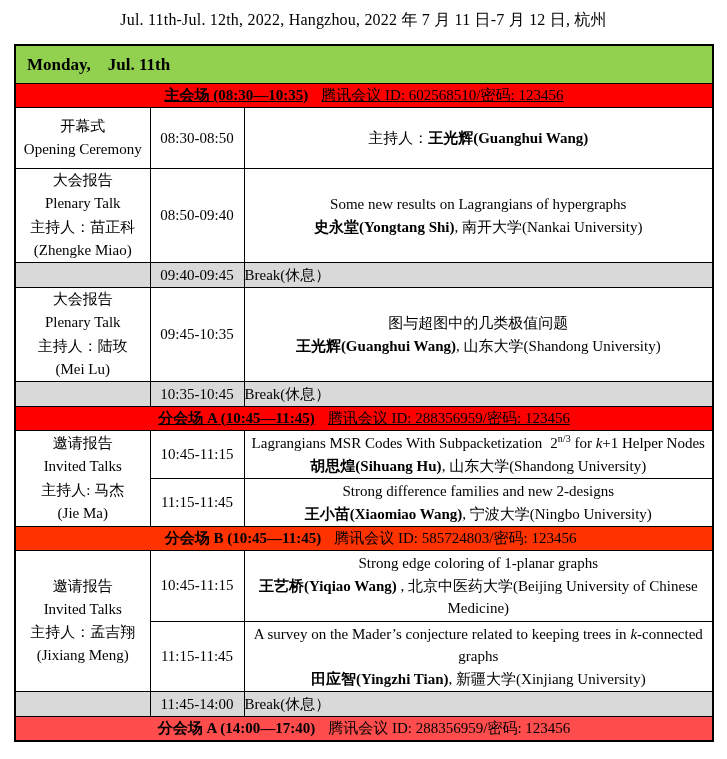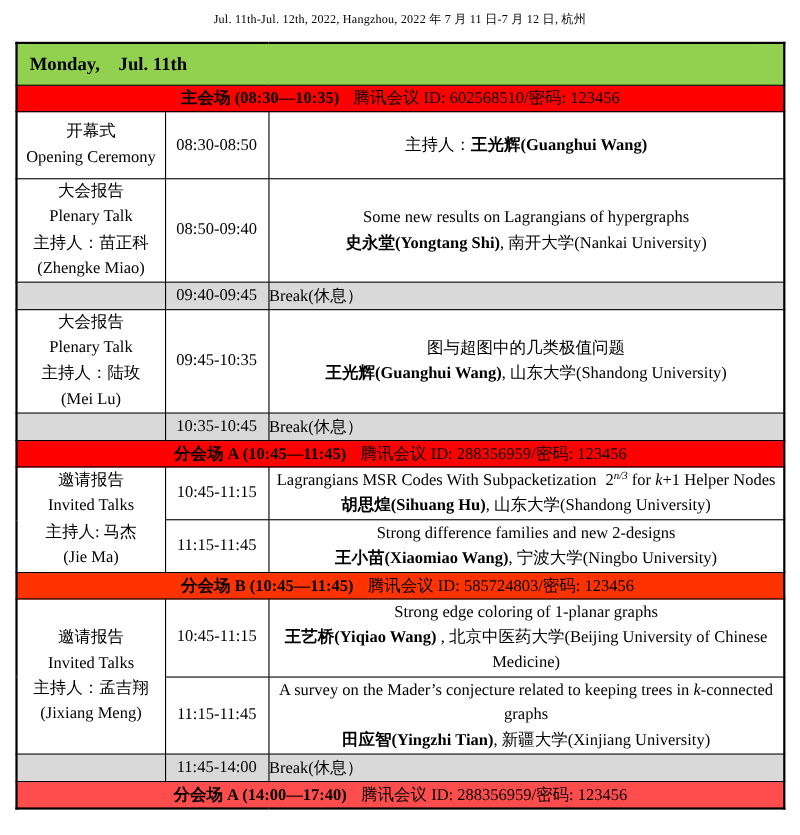--- a/index.html
+++ b/index.html
@@ -1,57 +1,57 @@
 <!DOCTYPE html>
 <html style="--green: #92D050; --red: #FF0000; --red-b: #FF3300; --red-a2: #FF4D4D; --gray: #D9D9D9;"><head>
 <meta charset="utf-8">
 <style>
   html,body{margin:0;padding:0;}
   body{
     width:727px;height:759px;overflow:hidden;background:#ffffff;color:#000;
     font-family:"Liberation Serif","DejaVu Serif",serif;
   }
   .doc-title{
-    margin-top:10px;text-align:center;font-size:11px;letter-spacing:.2px;
+    margin-top:10px;text-align:center;font-size:16px;letter-spacing:.2px;
   }
   table.schedule{
     border-collapse:collapse;table-layout:fixed;width:698px;
     margin:13px 0 0 14px;border:2px solid #000;
   }
   col.c1{width:135px}
   col.c2{width:94px}
   col.c3{width:469px}
   td{border:1px solid #000;padding:0;vertical-align:middle;font-size:15px;}
   tr.day-row td{
     background:var(--green,#92D050);font-weight:bold;font-size:17px;
     text-align:left;padding-left:11px;height:37px;white-space:pre;margin-left:12px;
   }
   tr.red-row td{
     text-align:center;height:23px;font-size:15px;
   }
-  tr.red-main td{background:var(--red,#FF0000);}
+  tr.red-main td{background:var(--red,#FF0000);text-decoration:underline;}
   tr.red-b td{background:var(--red-b,#FF3300);padding-left:13px;}
   tr.red-a2 td{background:var(--red-a2,#FF4D4D);}
   .bold{font-weight:bold;}
   .it{font-style:italic;}
   .banner-info{margin-left:13px;}
   td.lbl{
     text-align:center;line-height:1.55;
   }
   td.time{text-align:center;}
   td.content{text-align:center;line-height:1.5;padding:1px 3px;}
   tr.break-row td{background:var(--gray,#D9D9D9);height:24px;}
   tr.h61{height:61px}
   tr.h92{height:92px}
   tr.h87{height:87px}
   tr.h48{height:48px}
   tr.h46{height:46px}
   tr.h63{height:63px}
   tr.h62{height:62px}
-  sup.f{font-size:10px;font-style:italic;line-height:0;}
+  sup.f{font-size:10px;line-height:0;}
   .formula{margin-left:8px;}
 </style>
 </head>
 <body>
 
 <div class="doc-title">Jul. 11th-Jul. 12th, 2022, Hangzhou, 2022 年 7 月 11 日-7 月 12 日, 杭州</div>
 
 <table class="schedule">
   <colgroup>
       <col class="c1">

